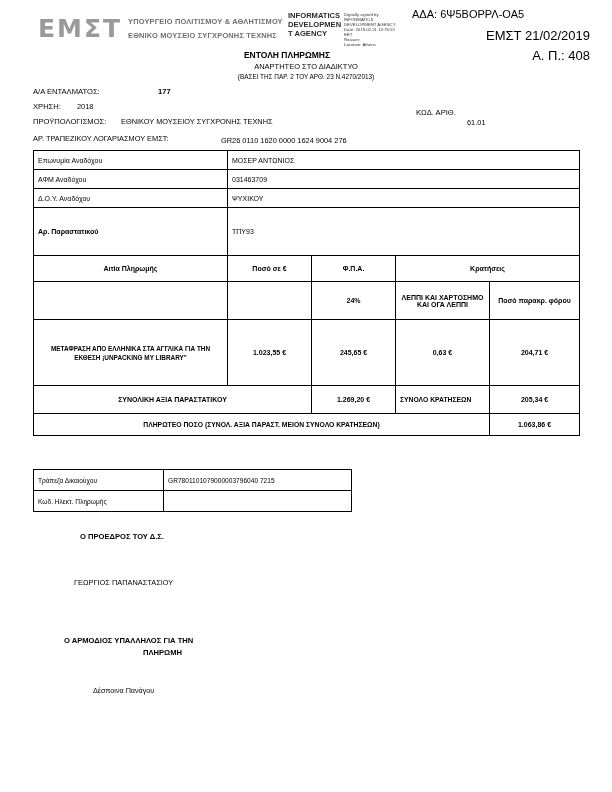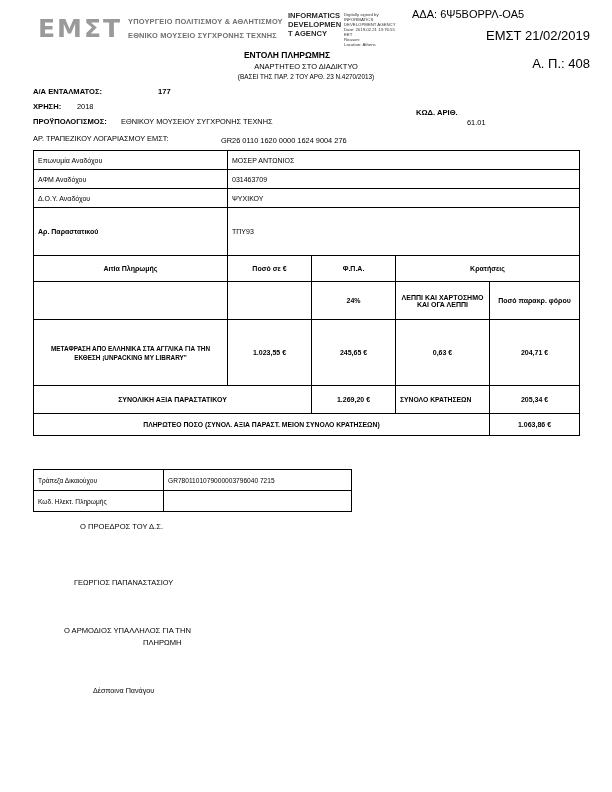--- a/index.html
+++ b/index.html
@@ -53,21 +53,21 @@
   .ada-line {
     left: 412px; top: 8px;
     font-size: 11px;
     color: #000;
   }
   .emst-date {
     right: 22px; top: 28px;
     font-size: 13px;
   }
   .ap-line {
-    right: 22px; top: 56px;
+    right: 22px; top: 48px;
     font-size: 13px;
   }
   .anarthteo {
     left: 0; top: 62px;
     width: 612px;
     text-align: center;
     font-size: 7.5px;
   }
   .entolh {
     left: 0; top: 50px;
@@ -78,21 +78,21 @@
     padding-left: 7px;
   }
   .vasei {
     left: 0; top: 73px;
     width: 612px;
     text-align: center;
     font-size: 6.4px;
   }
 
   
-  .meta { font-size: 7.6px; font-weight: bold; }
+  .meta { font-size: 7.6px; font-weight: normal; }
   .meta-val { font-size: 7.6px; font-weight: bold; }
   .meta-val-norm { font-size: 7.4px; }
 
   
   table.main {
     position: absolute;
     left: 33px;
     top: 150px;
     width: 546px;
     border-collapse: collapse;
@@ -119,21 +119,21 @@
     table-layout: fixed;
   }
   table.bank td {
     border: 1px solid #000;
     font-size: 6.6px;
     padding: 3px 4px;
     height: 14px;
   }
 
   
-  .sig { font-size: 7.6px; font-weight: normal; }
+  .sig { font-size: 7.6px; font-weight: bold; margin-top: 10px; }
   .sig-name { font-size: 7.4px; font-weight: normal; }
   .sig-name-light { font-size: 7.2px; }
 </style>
 </head>
 <body>
 
 <div class="page">
 
   <div class="abs logo-emst">ΕΜΣΤ</div>
   <div class="abs min-line1">ΥΠΟΥΡΓΕΙΟ ΠΟΛΙΤΙΣΜΟΥ &amp; ΑΘΛΗΤΙΣΜΟΥ</div>

